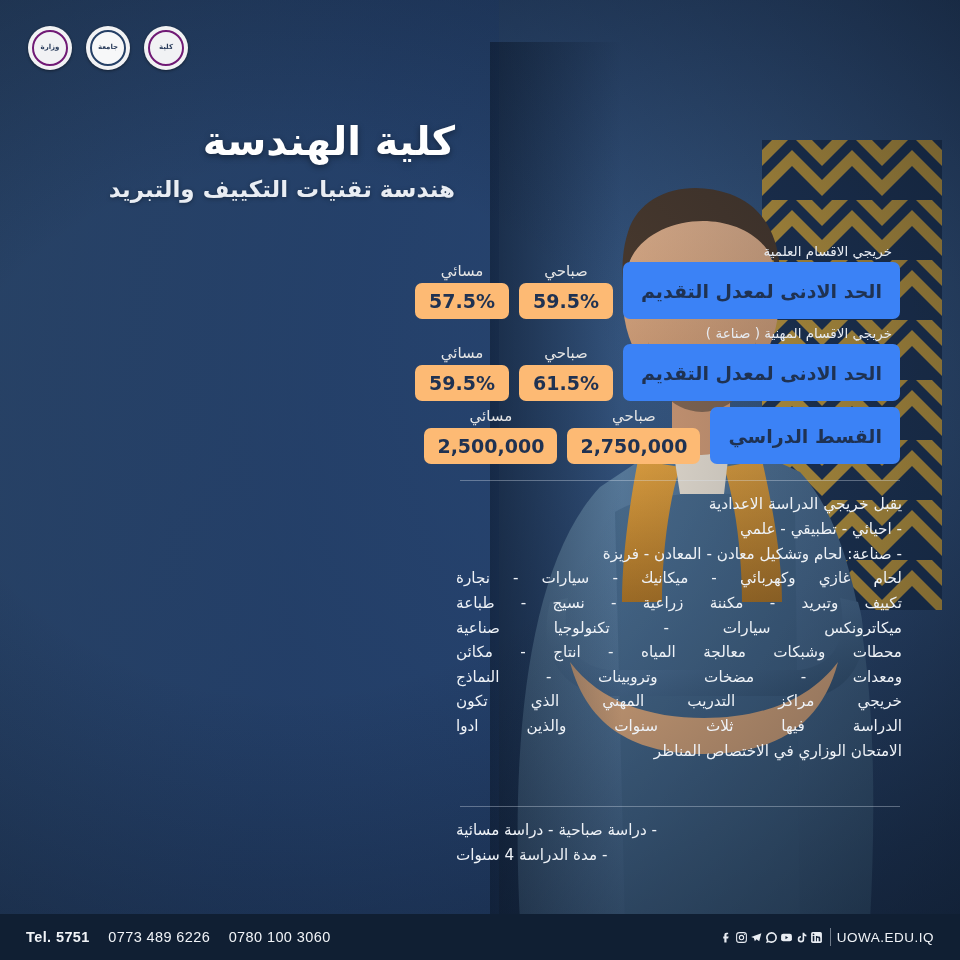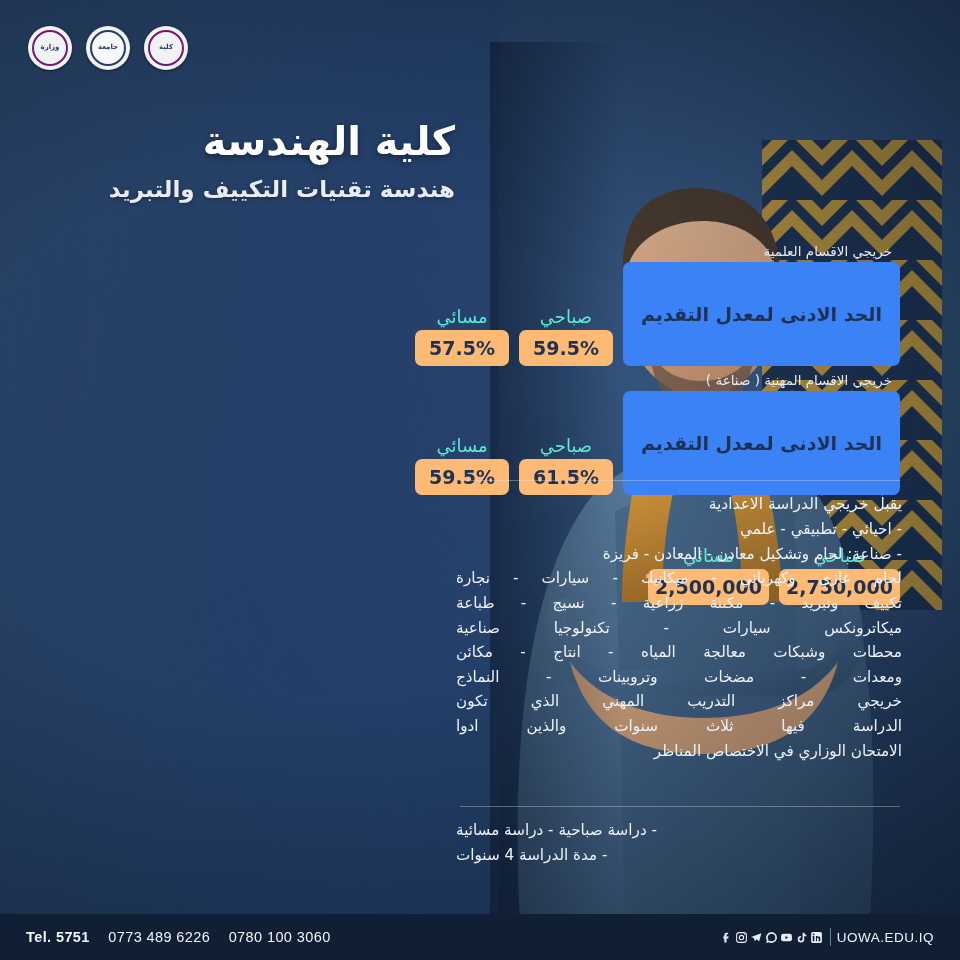--- a/index.html
+++ b/index.html
@@ -151,37 +151,36 @@
     border-radius: 7px;
     padding: 8px 18px;
     font-size: 19px;
     font-weight: bold;
     display: flex;
     align-items: center;
     white-space: nowrap;
   }
   .val-col { display: flex; flex-direction: column; align-items: center; }
   .val-head {
-    color: #5eead4;
-    font-size: 18px;
+    color: #e5e5e5;
+    font-size: 15px;
     margin-bottom: 3px;
-    margin-top: 44px;
   }
   .pill-val {
     background: #fdba74;
     color: #1f3252;
     border-radius: 7px;
     padding: 7px 14px;
     font-size: 19px;
     font-weight: bold;
     direction: ltr;
     min-width: 58px;
     text-align: center;
   }
-  .stat-row.fee .pill-val { font-size: 19px; padding: 7px 7px; }
+  .stat-row.fee .pill-val { font-size: 19px; padding: 7px 13px; }
 
   
   .divider {
     position: absolute;
     height: 1px;
     background: rgba(220,228,240,.35);
   }
   .div1 { top: 480px; right: 60px; width: 440px; }
   .div2 { top: 806px; right: 60px; width: 440px; }
 
@@ -378,20 +377,21 @@
         </div>
         <div class="val-col">
           <div class="val-head">مسائي</div>
           <div class="pill-val">59.5%</div>
         </div>
       </div>
     </div>
 
     <div class="stat-block">
       <div class="stat-row fee">
+        <div class="pill-label">القسط الدراسي</div>
         <div class="val-col">
           <div class="val-head">صباحي</div>
           <div class="pill-val">2,750,000</div>
         </div>
         <div class="val-col">
           <div class="val-head">مسائي</div>
           <div class="pill-val">2,500,000</div>
         </div>
       </div>
     </div>

